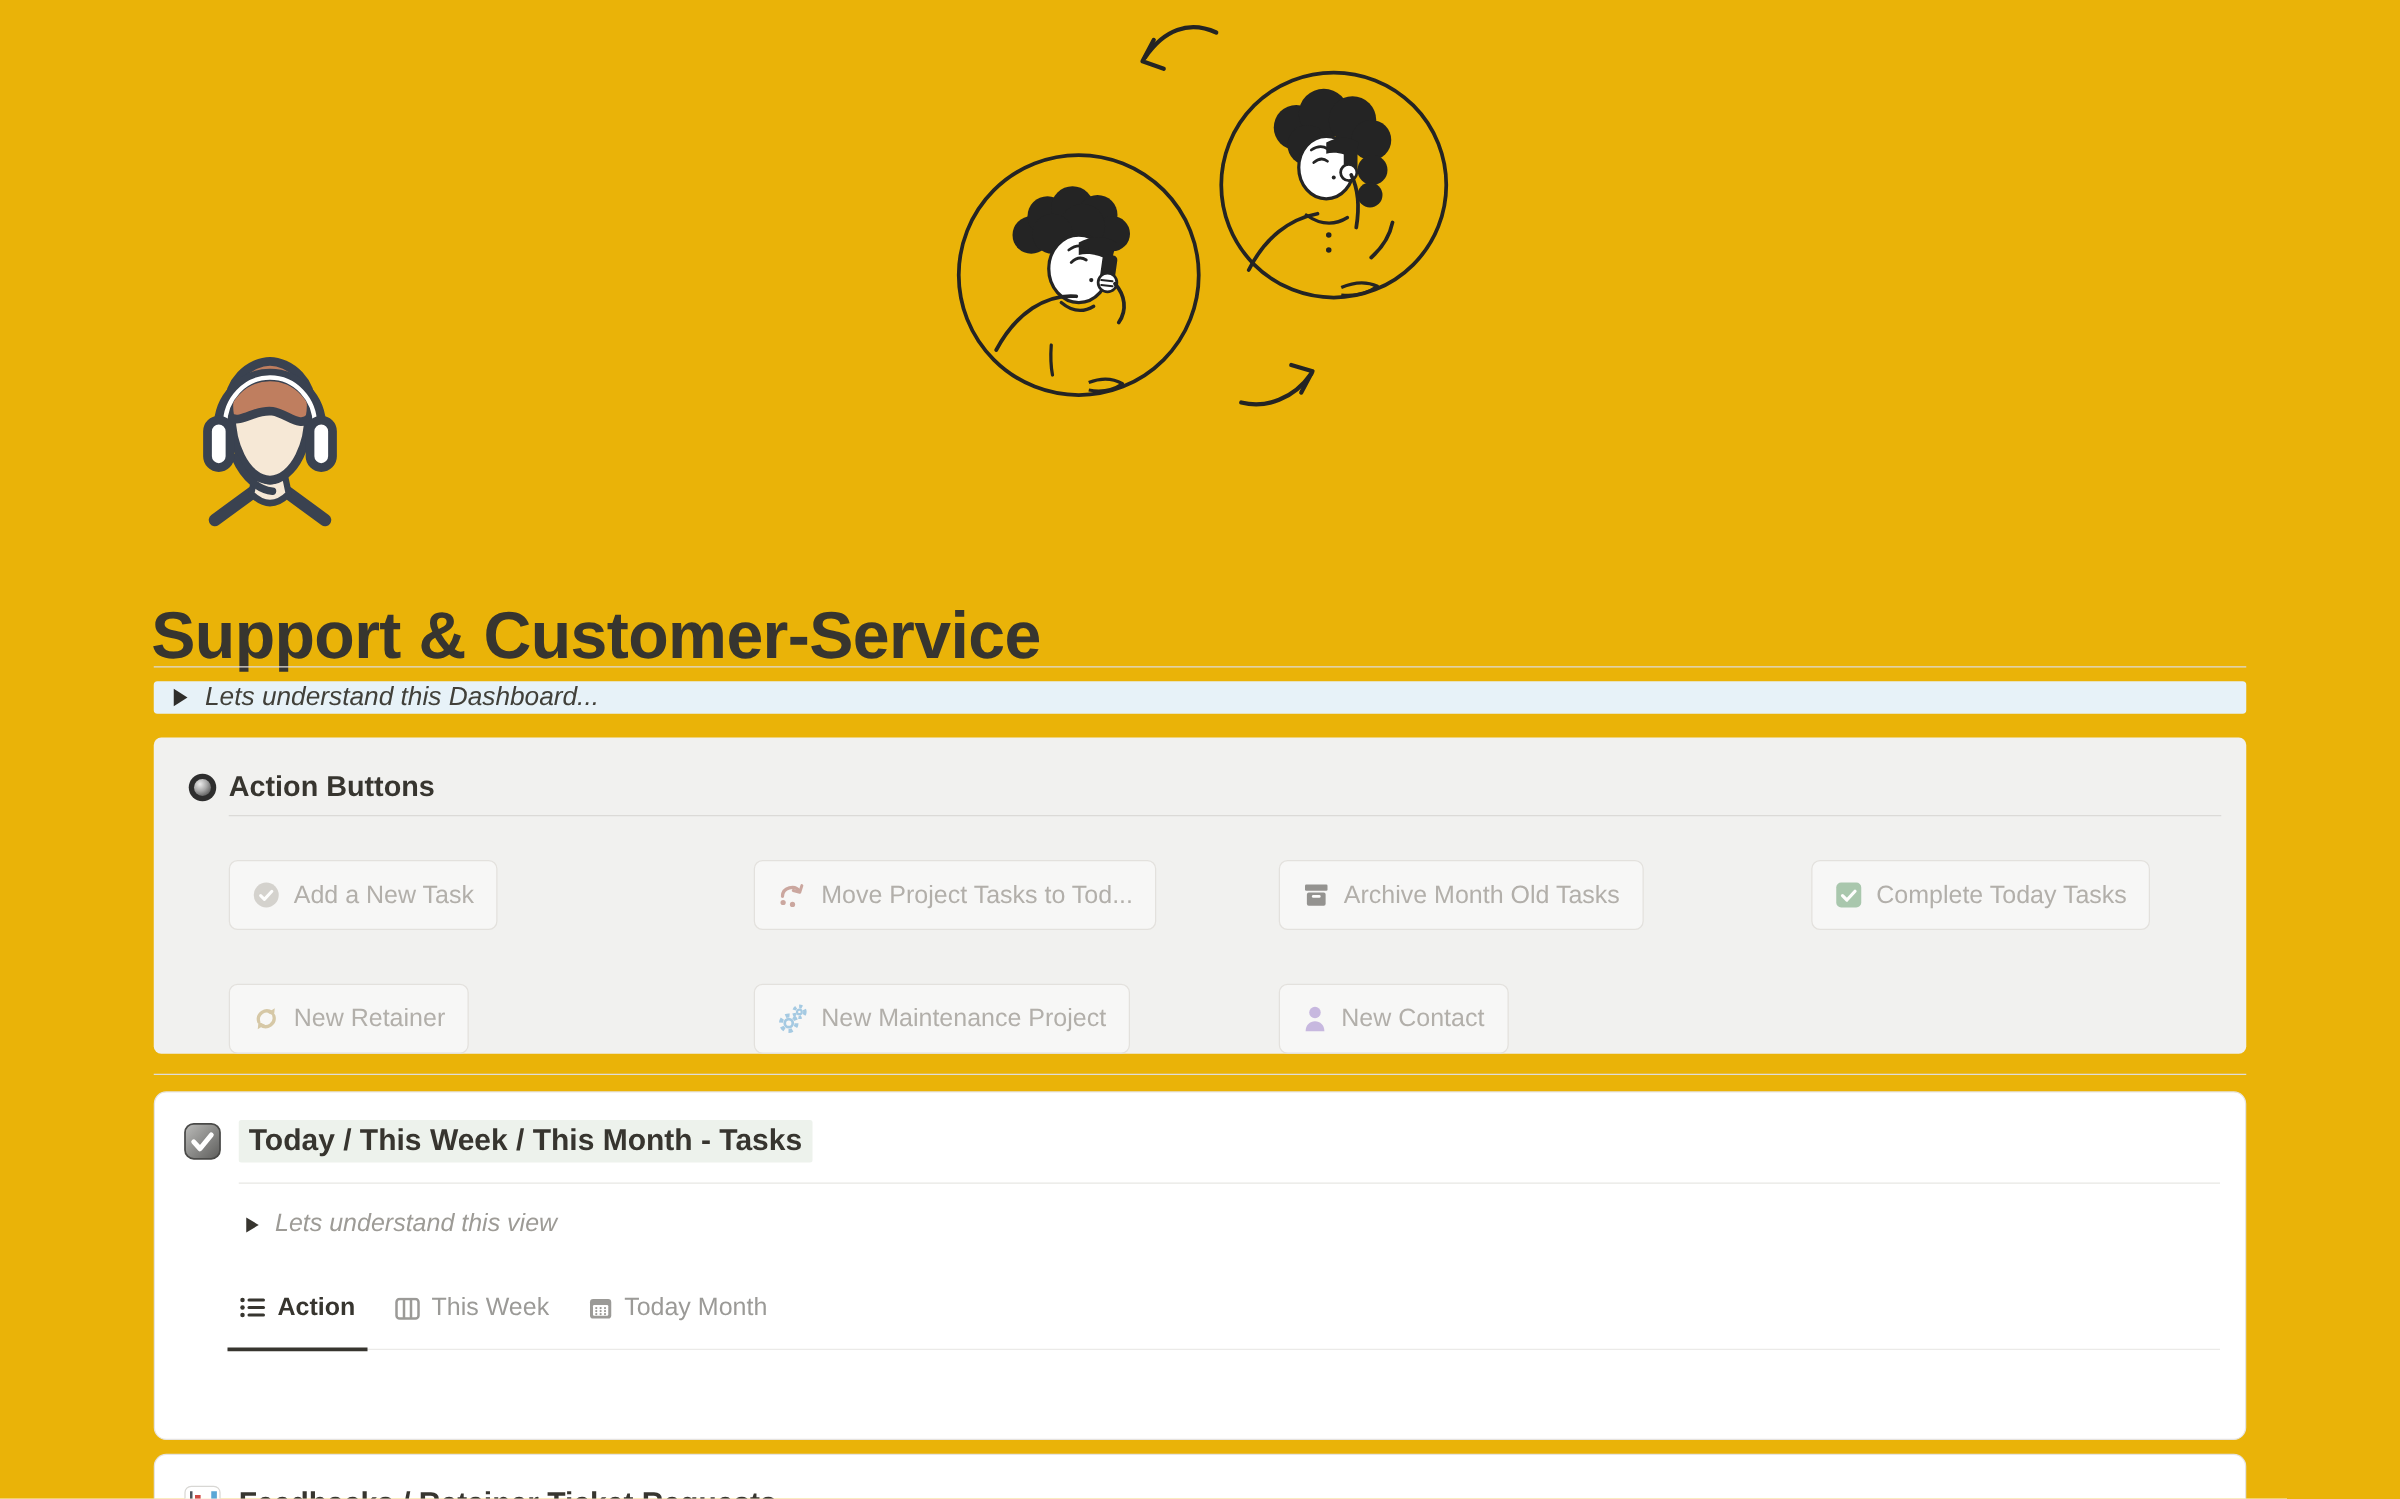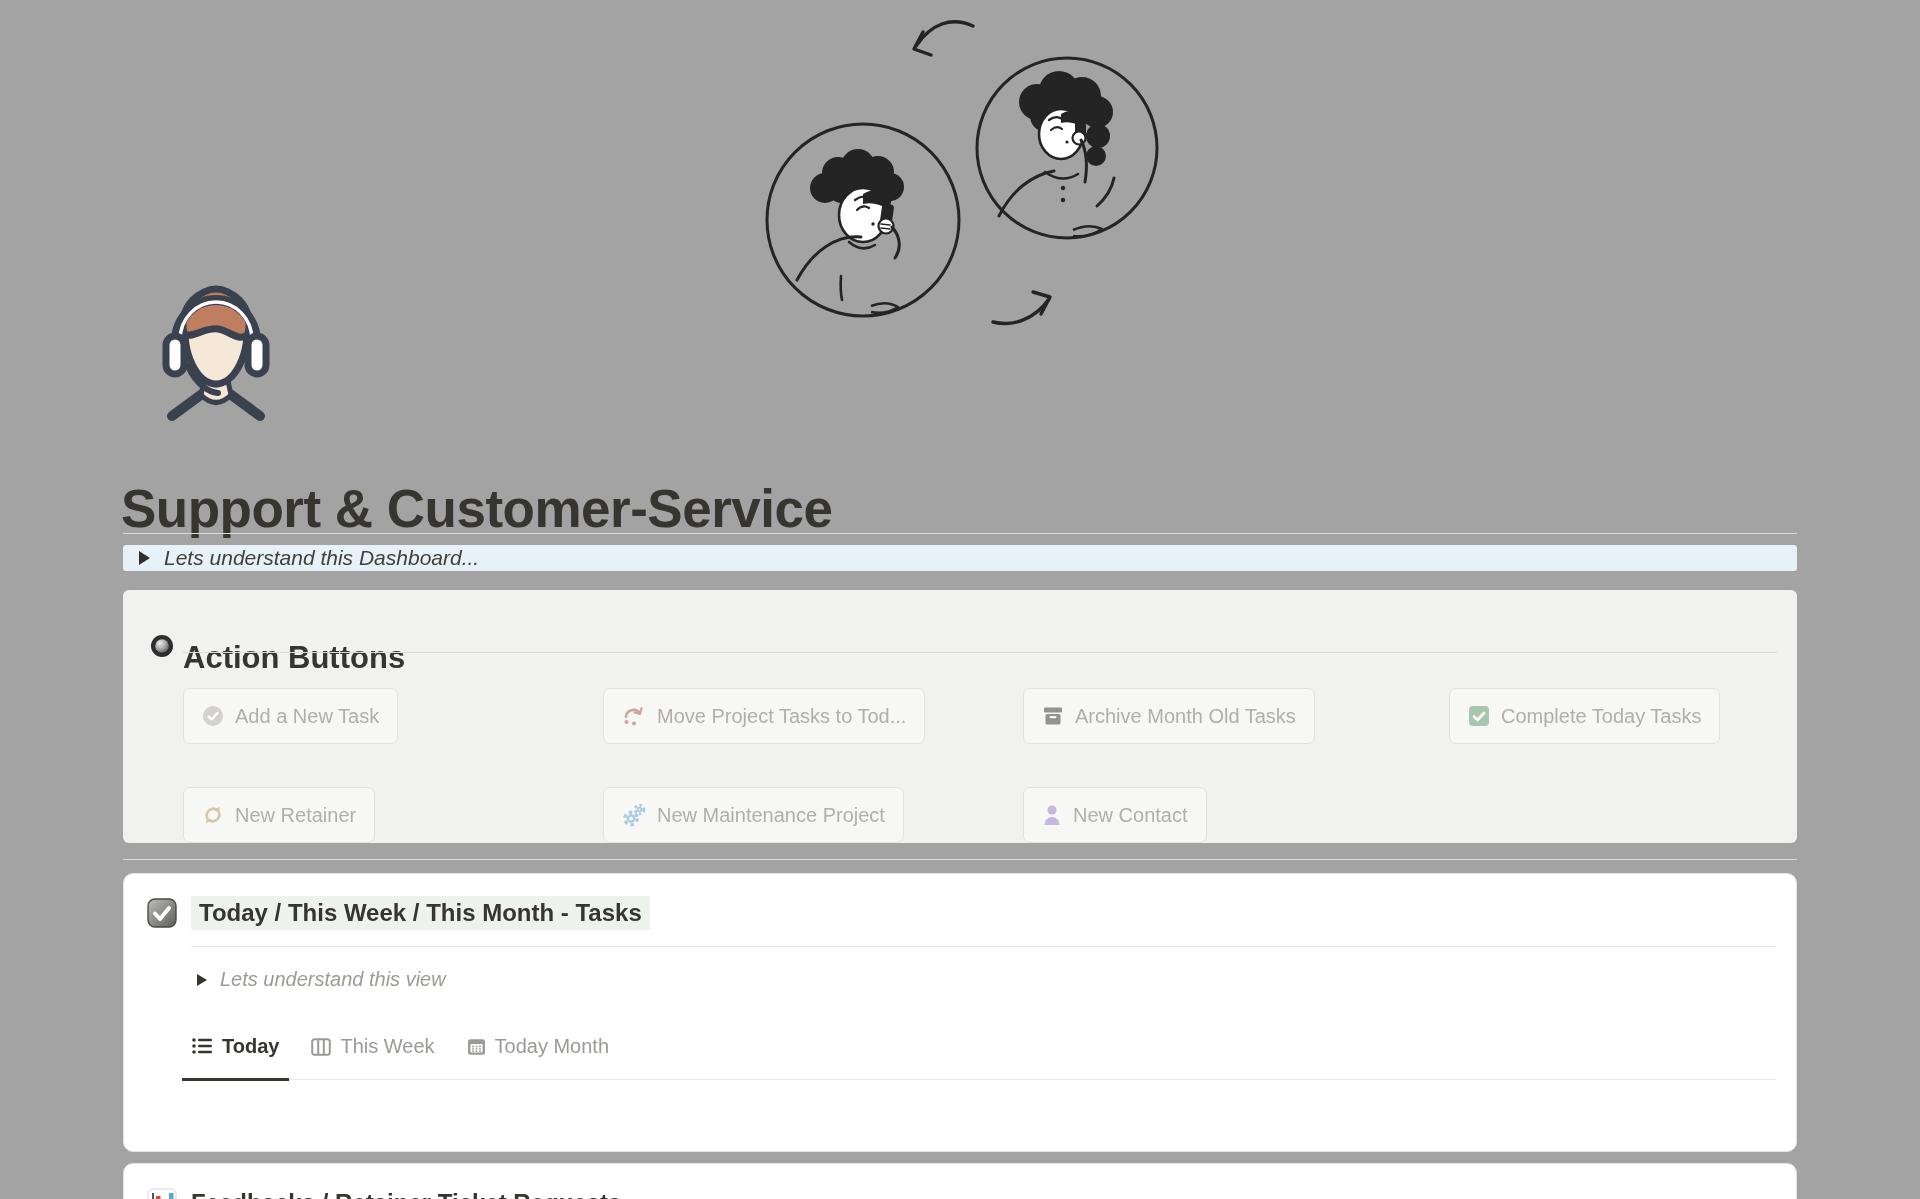--- a/index.html
+++ b/index.html
@@ -1,17 +1,17 @@
 <!DOCTYPE html>
 <html><head>
 <meta charset="utf-8">
 <style>
   html,body{margin:0;padding:0;background:#ffffff;}
   .page{
-    position:relative;width:1920px;height:1199px;overflow:hidden;background:#a3a3a3;
+    position:relative;width:1920px;height:1199px;overflow:hidden;background:#eab308;
     font-family:"Liberation Sans","DejaVu Sans",sans-serif;color:#37352f;
   }
   
   .illustration{position:absolute;left:745px;top:8px;width:440px;height:330px;}
   .agent-icon{position:absolute;left:150px;top:276px;width:132px;height:148px;cursor:pointer;}
   .page-title{
     position:absolute;left:121px;top:442px;font-size:53px;font-weight:700;
     letter-spacing:-0.5px;color:#37352f;white-space:nowrap;
   }
   
@@ -26,21 +26,21 @@
   }
   .tri{width:0;height:0;border-style:solid;border-width:7px 0 7px 11px;
     border-color:transparent transparent transparent #2f2e2b;flex:none;}
   .banner-label{margin-left:14px;font-size:21px;font-style:italic;color:#41403a;}
   
   .actions{
     position:absolute;left:123px;top:590px;width:1674px;height:253px;background:#f1f1ef;
     border-radius:6px;box-sizing:border-box;
   }
   .actions-head{position:absolute;left:27px;top:26px;display:flex;align-items:center;gap:9px;}
-  .actions-title{font-size:31px;font-weight:700;color:#37352f;margin-left:0;margin-top:24px;}
+  .actions-title{font-size:23px;font-weight:700;color:#37352f;margin-left:0;}
   .actions-divider{position:absolute;left:60px;right:20px;top:62px;height:1px;background:#dbdad7;}
   .btn-grid{
     position:absolute;left:60px;top:98px;right:20px;
     display:grid;grid-template-columns:420px 420px 426px 1fr;row-gap:43px;justify-items:start;
   }
   .nbtn{
     display:inline-flex;align-items:center;gap:11px;height:56px;padding:0 18px;
     background:rgba(255,255,255,0.45);border:1px solid #e3e1dd;border-radius:7px;
     font-size:20px;color:#b2afaa;cursor:pointer;white-space:nowrap;box-sizing:border-box;
   }
@@ -269,21 +269,21 @@
         <svg width="21" height="18" viewBox="0 0 21 18">
           <g fill="#37352f">
             <circle cx="2" cy="3" r="1.8"></circle>
               <rect x="6" y="1.8" width="14" height="2.4" rx="1.2"></rect>
             <circle cx="2" cy="9" r="1.8"></circle>
               <rect x="6" y="7.8" width="14" height="2.4" rx="1.2"></rect>
             <circle cx="2" cy="15" r="1.8"></circle>
               <rect x="6" y="13.8" width="14" height="2.4" rx="1.2"></rect>
           </g>
         </svg>
-        <span>Today</span>
+        <span>Action</span>
       </div>
       <div class="tab">
         <svg width="20" height="18" viewBox="0 0 20 18">
           <rect x="1.2" y="1.2" width="17.6" height="15.6" rx="2.5" fill="none" stroke="#9b9a97" stroke-width="2"></rect>
           <line x1="7.2" y1="1.6" x2="7.2" y2="16.4" stroke="#9b9a97" stroke-width="2"></line>
           <line x1="12.8" y1="1.6" x2="12.8" y2="16.4" stroke="#9b9a97" stroke-width="2"></line>
         </svg>
         <span>This Week</span>
       </div>
       <div class="tab">

